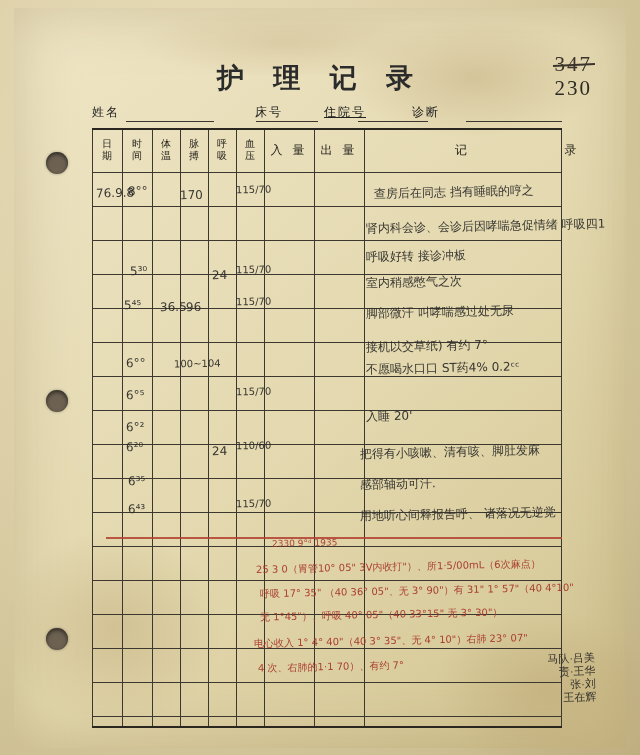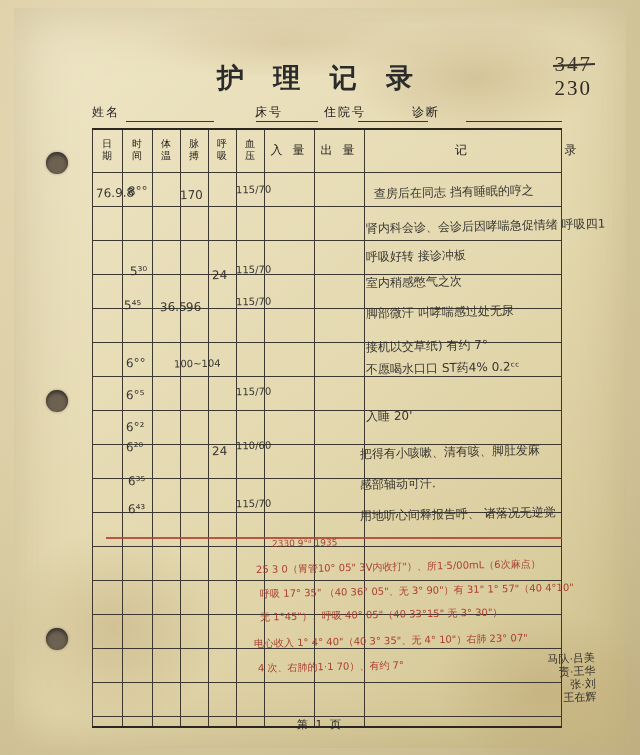--- a/index.html
+++ b/index.html
@@ -49,21 +49,21 @@
   .pageno .struck:after{content:"";position:absolute;left:-2px;right:-2px;top:52%;height:2px;background:#3a342c;transform:rotate(-3deg);}
 
   
   .fields{
     position:absolute;left:78px;top:96px;width:470px;height:20px;
     font-size:12px;color:#222;
   }
   .fields span{position:absolute;white-space:nowrap;font-family:"DejaVu Sans",sans-serif;letter-spacing:2px;}
   .f-name{left:0;}
   .f-bed{left:130px;margin-left:33px;}
-  .f-adm{left:232px;}
+  .f-adm{left:232px;text-decoration:underline;}
   .f-dx{left:320px;}
   .fields .rule{position:absolute;top:17px;height:1px;background:#3a3630;}
 
   
   .tbl{position:absolute;left:78px;top:120px;width:470px;height:600px;}
   .tbl .v,.tbl .h{position:absolute;background:#3c3830;}
   .tbl .v{width:1px;top:0;bottom:0;}
   .tbl .h{height:1px;left:0;right:0;}
   .tbl .thick{background:#2a2620;height:2px;}
 
@@ -224,19 +224,18 @@
       <div class="hw red small" style="left:244px;top:652px;">4 次、右肺的1·1 70）、有约 7°</div>
     </div>
 
     <div class="sig">
       <div>马队·吕美</div>
       <div>责·王华</div>
       <div>张·刘</div>
       <div>王在辉</div>
     </div>
 
-    <div class="footer">第 1 页</div>
   </div>
 
   <div class="hole h1"></div>
   <div class="hole h2"></div>
   <div class="hole h3"></div>
 </div>
 
 </body></html>

